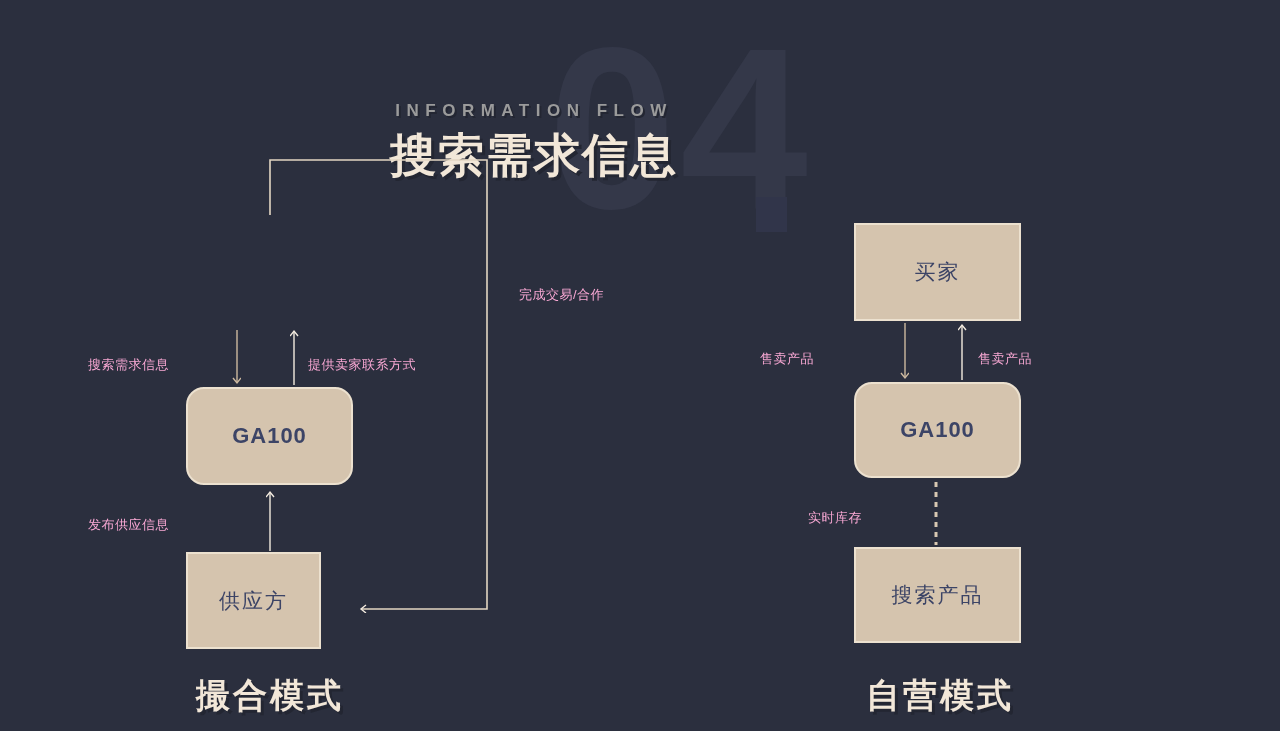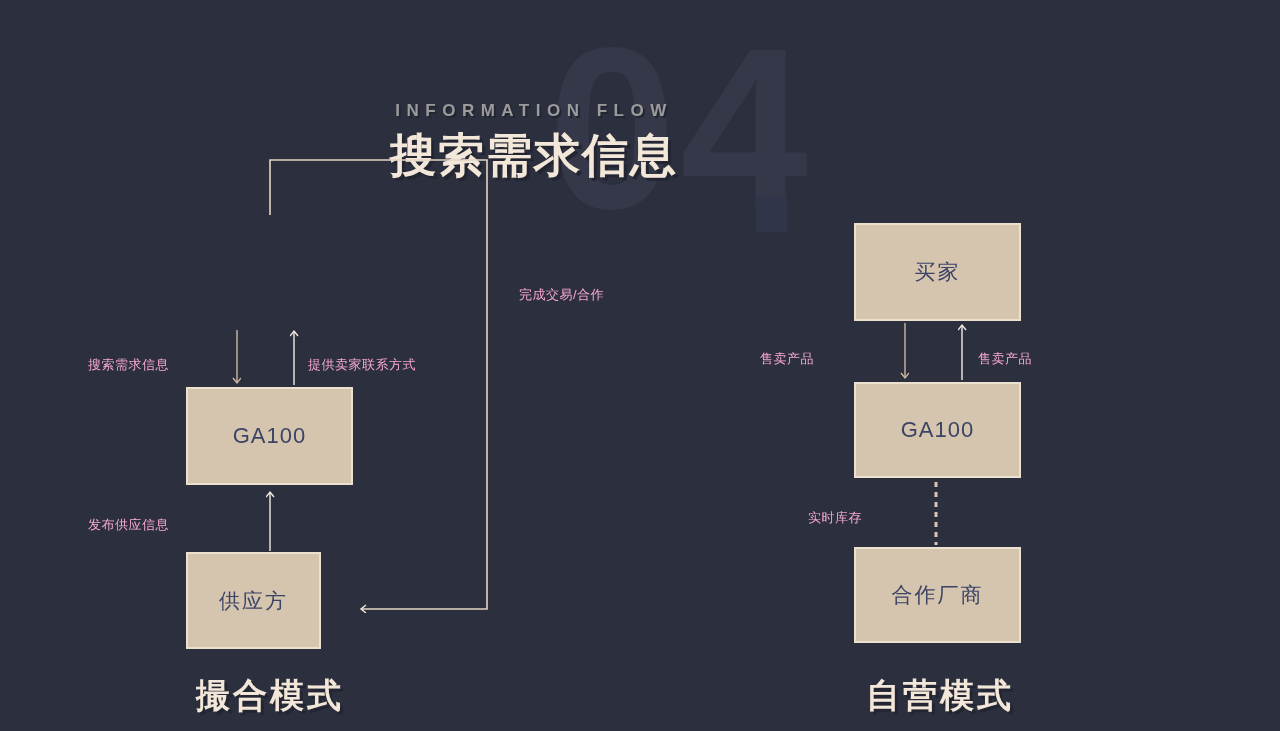--- a/index.html
+++ b/index.html
@@ -90,24 +90,25 @@
     border: 2px solid #ece1cf;
     box-sizing: border-box;
     display: flex;
     align-items: center;
     justify-content: center;
     color: #3c4466;
     font-size: 21px;
     letter-spacing: 2px;
   }
   .node.mono {
-    font-weight: normal;
+    font-weight: bold;
     font-size: 22px;
     letter-spacing: 1px;
     font-family: "Liberation Sans", "DejaVu Sans", sans-serif;
+    border-radius: 18px;
   }
 
   
   #node-demand   { left: 186px; top: 197px; width: 167px; height: 99px; }
   #node-ga-left  { left: 186px; top: 355px; width: 167px; height: 98px; }
   #node-supply   { left: 186px; top: 520px; width: 135px; height: 97px; }
 
   
   #node-buyer    { left: 854px; top: 191px; width: 167px; height: 98px; }
   #node-ga-right { left: 854px; top: 350px; width: 167px; height: 96px; }
@@ -199,21 +200,21 @@
     <span>供应方</span>
   </div>
 
   <div class="node" id="node-buyer">
     <span>买家</span>
   </div>
   <div class="node mono" id="node-ga-right">
     <span>GA100</span>
   </div>
   <div class="node" id="node-partner">
-    <span>合作厂商</span>
+    <span>搜索产品</span>
   </div>
 
   <div class="edge-label" id="lbl-search-demand">搜索需求信息</div>
   <div class="edge-label" id="lbl-provide-seller">提供卖家联系方式</div>
   <div class="edge-label" id="lbl-publish-supply">发布供应信息</div>
   <div class="edge-label" id="lbl-deal-done">完成交易/合作</div>
   <div class="edge-label" id="lbl-search-product">售卖产品</div>
   <div class="edge-label" id="lbl-sell-product">售卖产品</div>
   <div class="edge-label" id="lbl-realtime-stock">实时库存</div>
 

